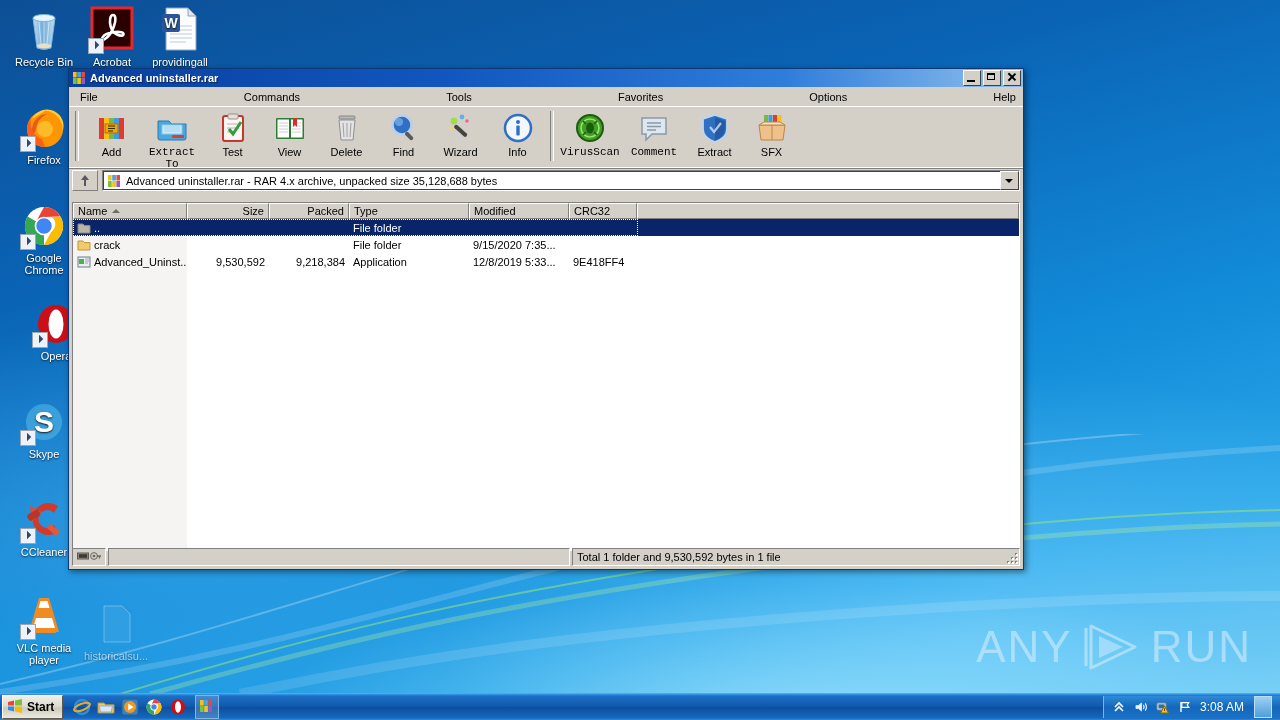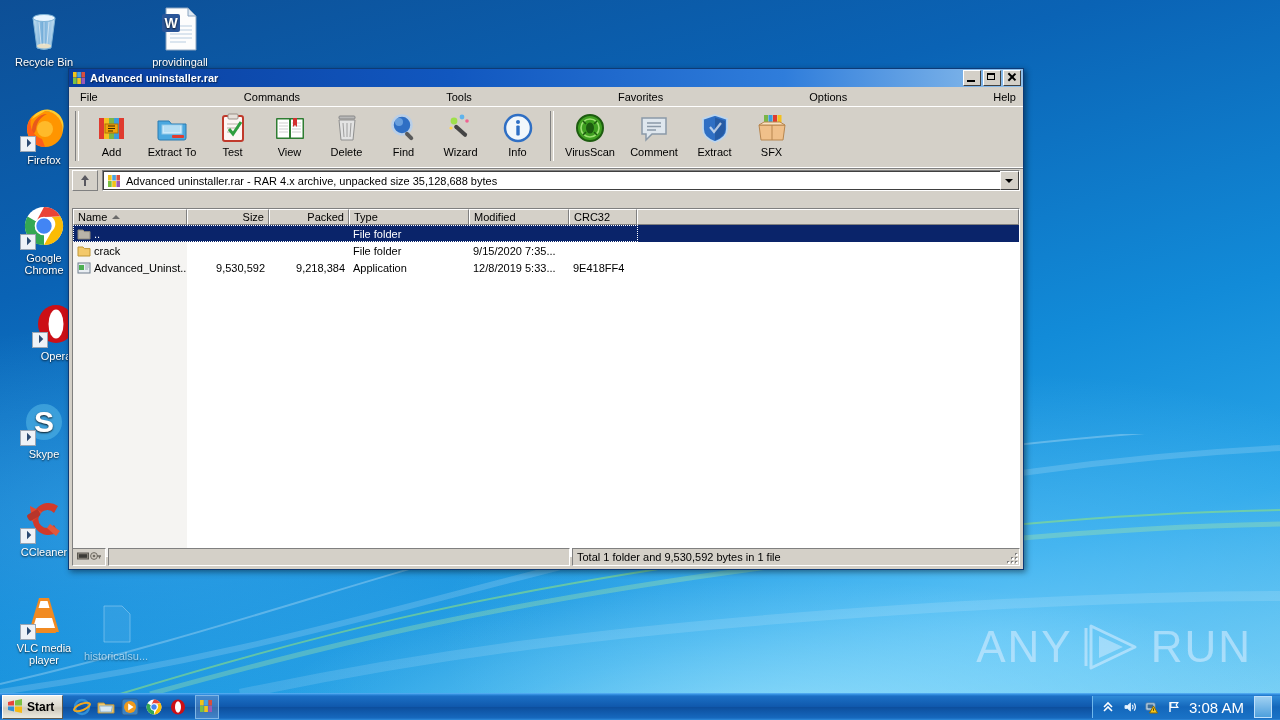--- a/index.html
+++ b/index.html
@@ -76,21 +76,21 @@
 
   .toolbar{
     height:58px;display:flex;align-items:flex-start;padding:3px 0 0 2px;
     background:#d4d0c8;border-top:1px solid #fff;border-bottom:1px solid #808080;
     box-shadow:inset 0 -2px 0 -1px #fff;
   }
   .tb-sep{width:2px;height:50px;margin:1px 4px 0;border-left:1px solid #808080;border-right:1px solid #fff;}
   .tbutton{
     width:57px;min-width:57px;text-align:center;padding-top:2px;cursor:default;
   }
-  .tbutton.wide{width:64px;min-width:64px;}
+  .tbutton.wide{width:64px;min-width:64px;font-family:Liberation Mono, monospace;}
   .tbutton .ic{width:32px;height:32px;margin:0 auto 2px;position:relative;}
   .tbutton .cap{font-size:11px;line-height:12px;}
 
   .pathbar{
     height:21px;display:flex;align-items:center;padding:1px 3px;background:#d4d0c8;
   }
   .upbtn{
     width:24px;height:19px;background:#d4d0c8;border:1px solid;
     border-color:#fff #808080 #808080 #fff;position:relative;flex:none;cursor:default;
   }
@@ -110,21 +110,21 @@
     width:17px;height:17px;margin-left:auto;flex:none;background:#d4d0c8;
     border:1px solid;border-color:#fff #404040 #404040 #fff;position:relative;cursor:default;
   }
   .combo-btn:after{
     content:"";position:absolute;left:4px;top:7px;width:0;height:0;
     border-left:4px solid transparent;border-right:4px solid transparent;border-top:4px solid #000;
   }
 
   
   .listwrap{
-    margin:16px 3px;height:347px;background:#ef4444;
+    margin:10px 3px;height:347px;background:#ef4444;
     border:1px solid;border-color:#808080 #fff #fff #808080;
     outline:1px solid #404040;outline-offset:-2px;
     position:relative;overflow:hidden;
   }
   .lv-head{display:flex;height:16px;background:#d4d0c8;position:relative;z-index:2;}
   .lv-head .col{
     border:1px solid;border-color:#fff #808080 #808080 #fff;
     box-sizing:border-box;font-size:11px;line-height:14px;padding:0 4px;
     display:flex;align-items:center;cursor:default;
   }
@@ -168,21 +168,21 @@
   }
   .qlaunch{display:flex;align-items:center;gap:6px;padding:0 6px;}
   .qlaunch .qi{width:18px;height:18px;position:relative;cursor:default;}
   .tbtask{
     width:22px;height:22px;margin-left:2px;position:relative;cursor:default;
     border:1px solid #7fb6e6;background:rgba(255,255,255,.18);
   }
   #tray{
     margin-left:auto;height:22px;display:flex;align-items:center;gap:8px;padding:0 8px;
     background:linear-gradient(180deg,#2f8bd8 0%,#1467bb 50%,#1972c6 100%);
-    border-left:1px solid #6fb8ec;color:#fff;font-size:15px;
+    border-left:1px solid #6fb8ec;color:#fff;font-size:12px;
   }
   .trayico{width:14px;height:14px;position:relative;}
   #showdesk{
     width:16px;height:20px;margin-left:2px;
     background:linear-gradient(180deg,#9fd0f2,#4d9fdd);border:1px solid #bcdffb;
   }
 
   
   #watermark{
     position:absolute;right:28px;bottom:48px;display:flex;align-items:center;gap:10px;
@@ -216,20 +216,30 @@
           </defs>
         <path d="M13,12 L35,12 L31,42 Q24,45 17,42 Z" fill="url(#rbg)" stroke="#7fb4d8" stroke-width="1"></path>
         <ellipse cx="24" cy="12" rx="11" ry="3.5" fill="#e8f5ff" stroke="#7fb4d8"></ellipse>
         <ellipse cx="24" cy="40" rx="7" ry="2.6" fill="#e8dfc6"></ellipse>
         <path d="M19,16 L21,38 M24,16 L24,39 M29,16 L27,38" stroke="#fff" stroke-opacity=".55" fill="none"></path>
       </svg>
     </div>
     <span class="lbl">Recycle Bin</span>
   </div>
 
+  <div class="dicon" style="left:76px;top:6px;">
+    <div class="glyph">
+      <svg width="48" height="48" viewBox="0 0 48 48">
+        <rect x="4" y="2" width="40" height="40" fill="#2b0000" stroke="#e8272d" stroke-width="3"></rect>
+        <path d="M25,9 c3,0 3,6 1,11 c-2,6 -6,11 -9,13 c-2,1.5 -3.5,.5 -2.5,-1.5 c1.5,-3 7,-5 13,-5.5 c5,-.4 8,.5 8,2.2 c0,1.6 -3,2 -6,.6 c-4,-1.8 -7,-6.5 -7.5,-12 c-.3,-4.5 .8,-7.8 3,-7.8 z" fill="none" stroke="#ffffff" stroke-width="2.6" stroke-linejoin="round"></path>
+      </svg>
+      <span class="shortcut-arrow"></span>
+    </div>
+    <span class="lbl">Acrobat</span>
+  </div>
 
   <div class="dicon" style="left:144px;top:6px;">
     <div class="glyph">
       <svg width="48" height="48" viewBox="0 0 48 48">
         <path d="M10,2 L32,2 L40,10 L40,44 L10,44 Z" fill="#fdfdfd" stroke="#8aa4c0"></path>
         <path d="M32,2 L32,10 L40,10 Z" fill="#dde8f3" stroke="#8aa4c0"></path>
         <g stroke="#b9cde0">
             <path d="M14,20h22M14,24h22M14,28h22M14,32h22M14,36h16"></path>
           </g>
         <rect x="6" y="8" width="18" height="18" rx="2" fill="#2a5699"></rect>

